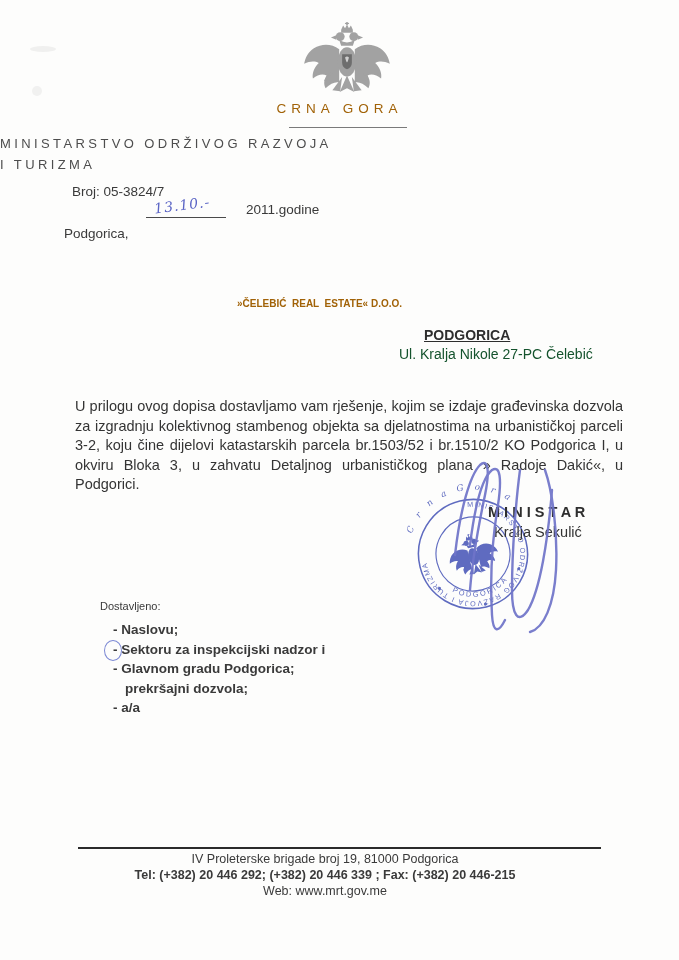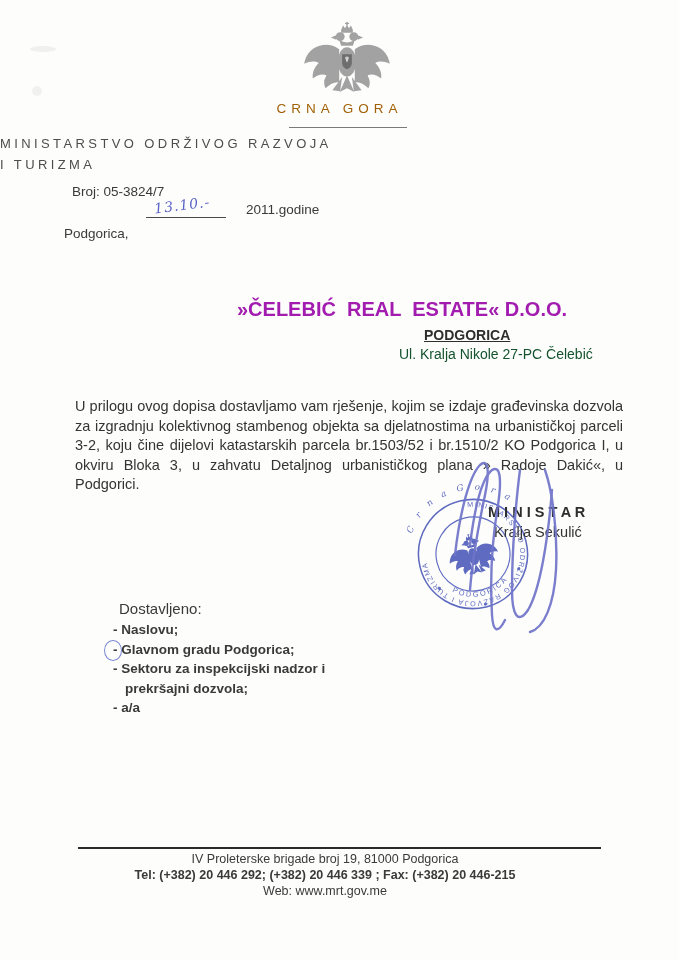--- a/index.html
+++ b/index.html
@@ -33,35 +33,35 @@
   .ref.place{left:64px;top:202px;margin-top:24px;}
   .date-underline{left:146px;top:217px;width:80px;border-bottom:1.6px solid #4a4a4a;height:0;}
   .handwritten{
     left:154px;top:197px;
     font-family:"DejaVu Serif", serif;font-style:italic;
     font-size:14px;color:#5a64c5;transform:rotate(-7deg);
     letter-spacing:1px;
   }
   .ref.year{left:246px;top:202px;}
   
-  .company{left:237px;top:298px;font-size:20px;font-weight:bold;color:#a21caf;white-space:pre;}
+  .company{left:237px;top:298px;font-size:10px;font-weight:bold;color:#a16207;white-space:pre;}
   .city{left:424px;top:327px;font-size:14px;font-weight:bold;text-decoration:underline;color:#2e2e2e;}
   .address{left:399px;top:346px;font-size:14px;color:#14532d;}
   
   .body-par{
     left:75px;top:397px;width:548px;
     font-size:14.5px;line-height:19.6px;text-align:justify;color:#343434;
   }
   
   .minister-title{left:488px;top:504px;font-size:14.5px;font-weight:bold;color:#2e2e2e;}
   .minister-name{left:494px;top:524px;font-size:14.5px;color:#333;}
   .stamp{left:400px;top:481px;width:146px;height:146px;transform:rotate(-14deg);opacity:.88;}
   .sig{left:395px;top:445px;width:200px;height:200px;opacity:.92;}
   
-  .dist-label{left:100px;top:600px;font-size:15px;color:#3a3a3a;margin-left:19px;}
+  .dist-label{left:100px;top:600px;font-size:11px;color:#3a3a3a;}
   .dist-items{left:113px;top:620px;font-size:13.5px;color:#3a3a3a;line-height:19.6px;font-weight:bold;}
   .dist-items .cont{padding-left:12px;}
   .circle-mark{
     left:104px;top:640px;width:16px;height:19px;
     border:1.6px solid rgba(100,115,205,.85);border-radius:50%;
   }
   
   .footer-divider{left:78px;top:847px;width:523px;border-top:2.4px solid #2b2b2b;height:0;}
   .footer-line{left:0;width:650px;text-align:center;font-size:12.5px;color:#3a3a3a;}
   .footer-line.f1{top:852px;}
@@ -169,22 +169,22 @@
       <path d="M60,110 C65,65 75,30 85,20 C93,13 95,25 90,50 C83,83 77,120 75,145" stroke="#6f74c9"></path>
       <path d="M75,100 C80,60 87,33 97,25 C105,20 107,33 103,60 C97,95 95,135 97,170 C98,187 103,189 110,175" stroke="#6f74c9"></path>
       <path d="M125,25 C121,55 117,105 117,145 C117,170 123,180 133,165 C145,145 153,95 157,45" stroke="#6f74c9"></path>
       <path d="M150,25 C157,45 163,85 161,125 C159,160 149,183 135,187" stroke="#6f74c9"></path>
     </g>
   </svg>
 
   <div class="abs dist-label">Dostavljeno:</div>
   <div class="abs dist-items">
     <div>- Naslovu;</div>
+    <div>- Sektoru za inspekcijski nadzor i</div>
     <div>- Glavnom gradu Podgorica;</div>
-    <div>- Sektoru za inspekcijski nadzor i</div>
     <div class="cont">prekršajni dozvola;</div>
     <div>- a/a</div>
   </div>
   <div class="abs circle-mark"></div>
 
   <div class="abs footer-divider"></div>
   <div class="abs footer-line f1">IV Proleterske brigade broj 19, 81000 Podgorica</div>
   <div class="abs footer-line f2">Tel:  (+382) 20 446 292; (+382) 20 446 339 ; Fax:  (+382) 20 446-215</div>
   <div class="abs footer-line f3">Web: www.mrt.gov.me</div>
 

